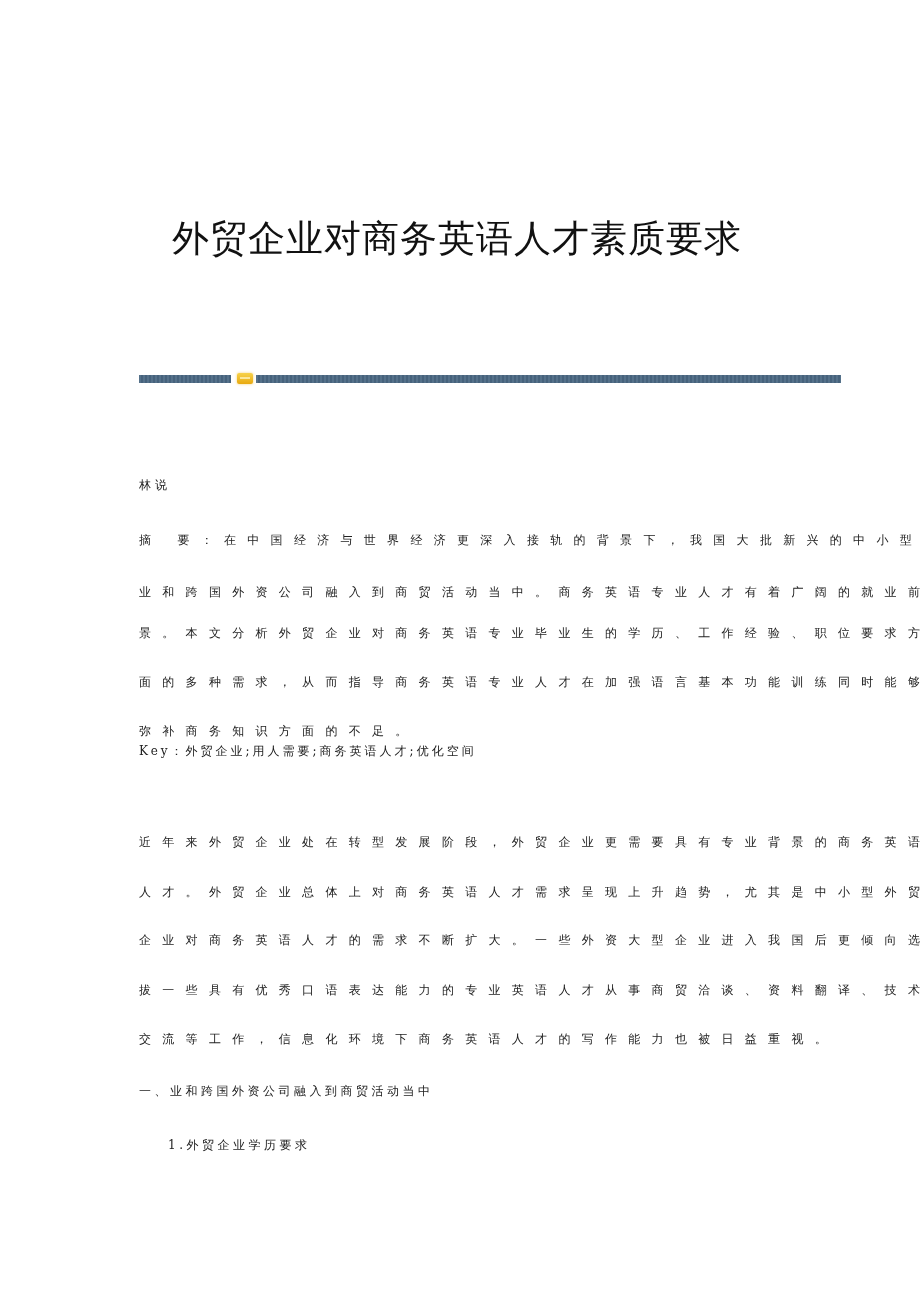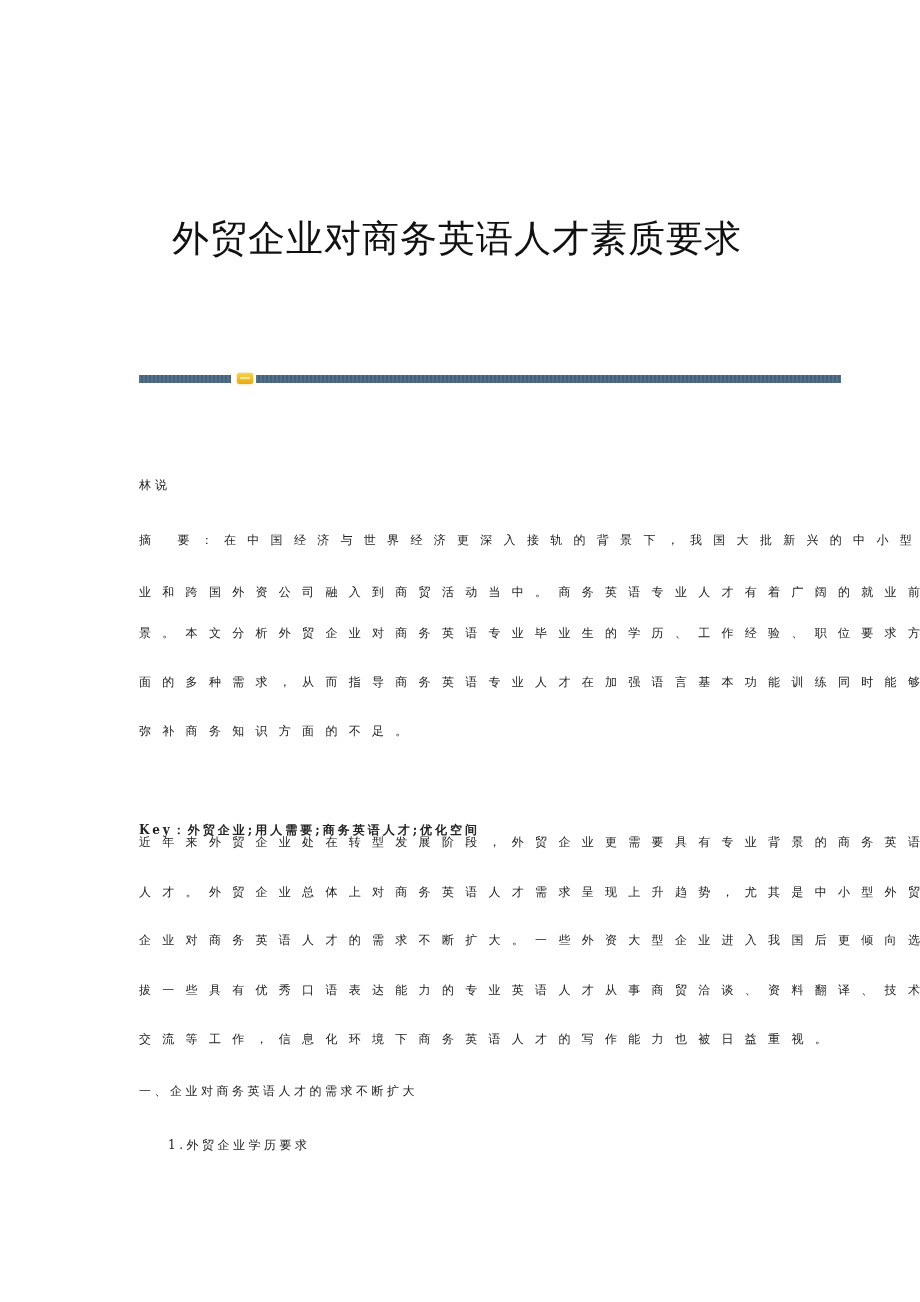--- a/index.html
+++ b/index.html
@@ -29,22 +29,22 @@
 <div class="bar right"></div>
 
 <div class="line plain" style="top:475px;">林说</div>
 
 <div class="line" style="top:530px;">摘 要：在中国经济与世界经济更深入接轨的背景下，我国大批新兴的中小型企</div>
 <div class="line" style="top:582px;">业和跨国外资公司融入到商贸活动当中。商务英语专业人才有着广阔的就业前</div>
 <div class="line" style="top:623px;">景。本文分析外贸企业对商务英语专业毕业生的学历、工作经验、职位要求方</div>
 <div class="line" style="top:672px;">面的多种需求，从而指导商务英语专业人才在加强语言基本功能训练同时能够</div>
 <div class="line" style="top:721px;text-align:center;">弥补商务知识方面的不足。</div>
 
-<div class="line plain" style="top:820px;letter-spacing:3px;font-weight:bold;">Key：外贸企业;用人需要;商务英语人才;优化空间</div>
+<div class="line plain" style="top:741px;letter-spacing:3px;">Key：外贸企业;用人需要;商务英语人才;优化空间</div>
 
 <div class="line" style="top:832px;">近年来外贸企业处在转型发展阶段，外贸企业更需要具有专业背景的商务英语</div>
 <div class="line" style="top:882px;">人才。外贸企业总体上对商务英语人才需求呈现上升趋势，尤其是中小型外贸</div>
 <div class="line" style="top:930px;">企业对商务英语人才的需求不断扩大。一些外资大型企业进入我国后更倾向选</div>
 <div class="line" style="top:980px;">拔一些具有优秀口语表达能力的专业英语人才从事商贸洽谈、资料翻译、技术</div>
 <div class="line" style="top:1029px;">交流等工作，信息化环境下商务英语人才的写作能力也被日益重视。</div>
 
-<div class="line plain" style="top:1081px;letter-spacing:3.5px;">一、企业对商务英语人才的需求不断扩大</div>
+<div class="line plain" style="top:1081px;letter-spacing:3.5px;">一、业和跨国外资公司融入到商贸活动当中</div>
 <div class="line plain" style="top:1135px;letter-spacing:3.5px;margin-left:29px;">1.外贸企业学历要求</div>
 
 </body></html>

